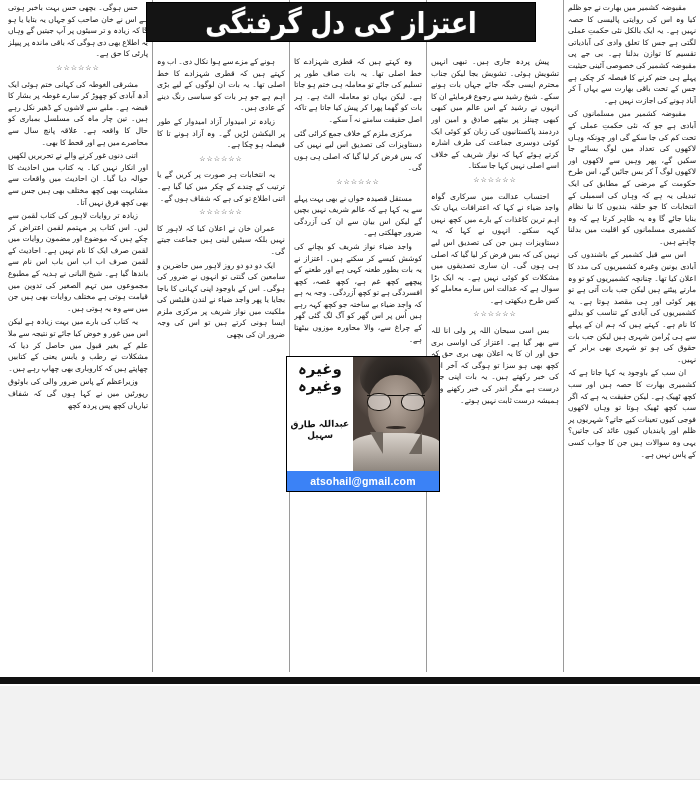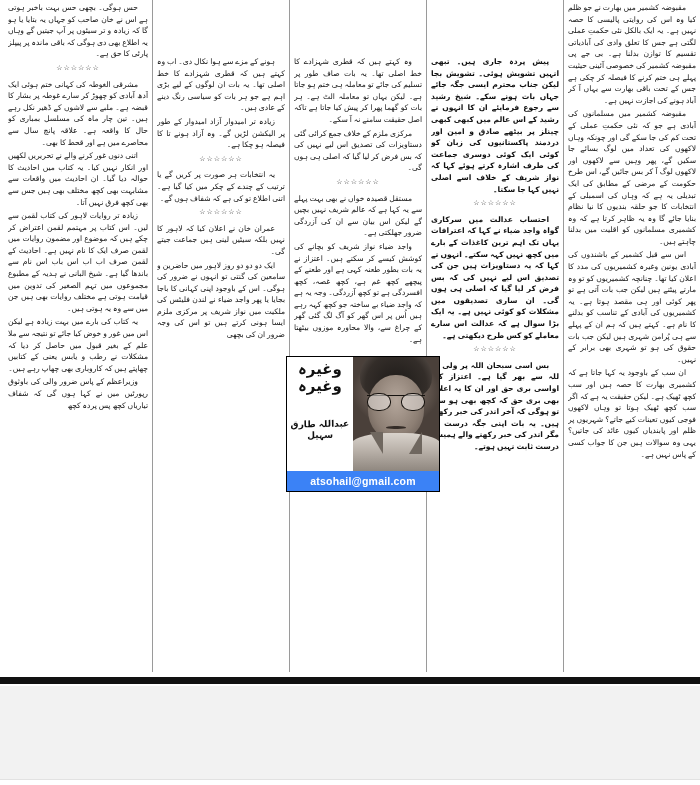--- a/index.html
+++ b/index.html
@@ -55,21 +55,21 @@
     overflow:hidden;
   }
   .col-rule{
     position:absolute;
     top:0;width:1px;height:672px;
     background:#9a9a9a;
   }
 
   
   #col-1{right:0px;  width:128px;}
-  #col-2{right:137px;width:128px;font-weight:bold;}
+  #col-2{right:137px;width:128px;}
   #col-3{right:274px;width:128px;}
   #col-4{right:411px;width:128px;}
   #col-5{right:548px;width:140px;}
 
   .urdu-body{
     font-size:7.3px;
     line-height:11.4px;
     color:#121212;
     text-align:justify;
     text-justify:inter-word;
@@ -274,20 +274,23 @@
         <p>مشرقی الغوطہ کی کہانی ختم ہوئی ایک آدھ آبادی کو چھوڑ کر سارے غوطہ پر بشار کا قبضہ ہے۔ ملبے سے لاشوں کے ڈھیر نکل رہے ہیں۔ تین چار ماہ کی مسلسل بمباری کو حال کا واقعہ ہے۔ علاقہ پانچ سال سے محاصرے میں ہے اور قحط کا بھی۔</p>
         <p>اتنی دنوں غور کرنے والے نے تحریریں لکھیں اور انکار نہیں کیا۔ یہ کتاب میں احادیث کا حوالہ دیا گیا۔ ان احادیث میں واقعات سے مشابہت بھی کچھ مختلف بھی ہیں جس سے بھی کچھ فرق نہیں آتا۔</p>
         <p>زیادہ تر روایات لاہور کی کتاب لقمن سے لیں۔ اس کتاب پر مہتمم لقمن اعتراض کر چکے ہیں کہ موضوع اور مضمون روایات میں لقمن صرف ایک کا نام نہیں ہے۔ احادیث کے لقمن صرف اب اب اس باب اس نام سے باندھا گیا ہے۔ شیخ البانی نے ہدیہ کے مطبوع مجموعوں میں تہم الصغیر کی تدوین میں قیامت ہوتی ہے مختلف روایات بھی ہیں جن میں سے وہ یہ ہوتی ہیں۔</p>
         <p>یہ کتاب کی بارے میں بہت زیادہ ہے لیکن اس میں غور و خوض کیا جائے تو نتیجہ سے ملا علم کے بغیر قبول میں حاصل کر دیا کہ مشکلات نے رطب و یابس یعنی کے کتابیں چھاپتے ہیں کہ کاروباری بھی چھاپ رہے ہیں۔</p>
         <p>وزیراعظم کے پاس ضرور والی کی باوثوق رپورٹیں میں نے کہا ہوں گی کہ شفاف تیاریاں کچھ پس پردہ کچھ</p>
       </div>
     </div>
 
   </div>
 
+  <div id="headline-banner">
+    <span id="headline-text">اعتزاز کی دل گرفتگی</span>
+  </div>
 
   <div id="author-block">
     <div id="author-photo">
       <div class="hair"></div>
       <div class="face"></div>
       <div class="glasses"></div>
       <div class="lens l"></div>
       <div class="lens r"></div>
       <div class="mouth"></div>
       <div class="shirt"></div>

